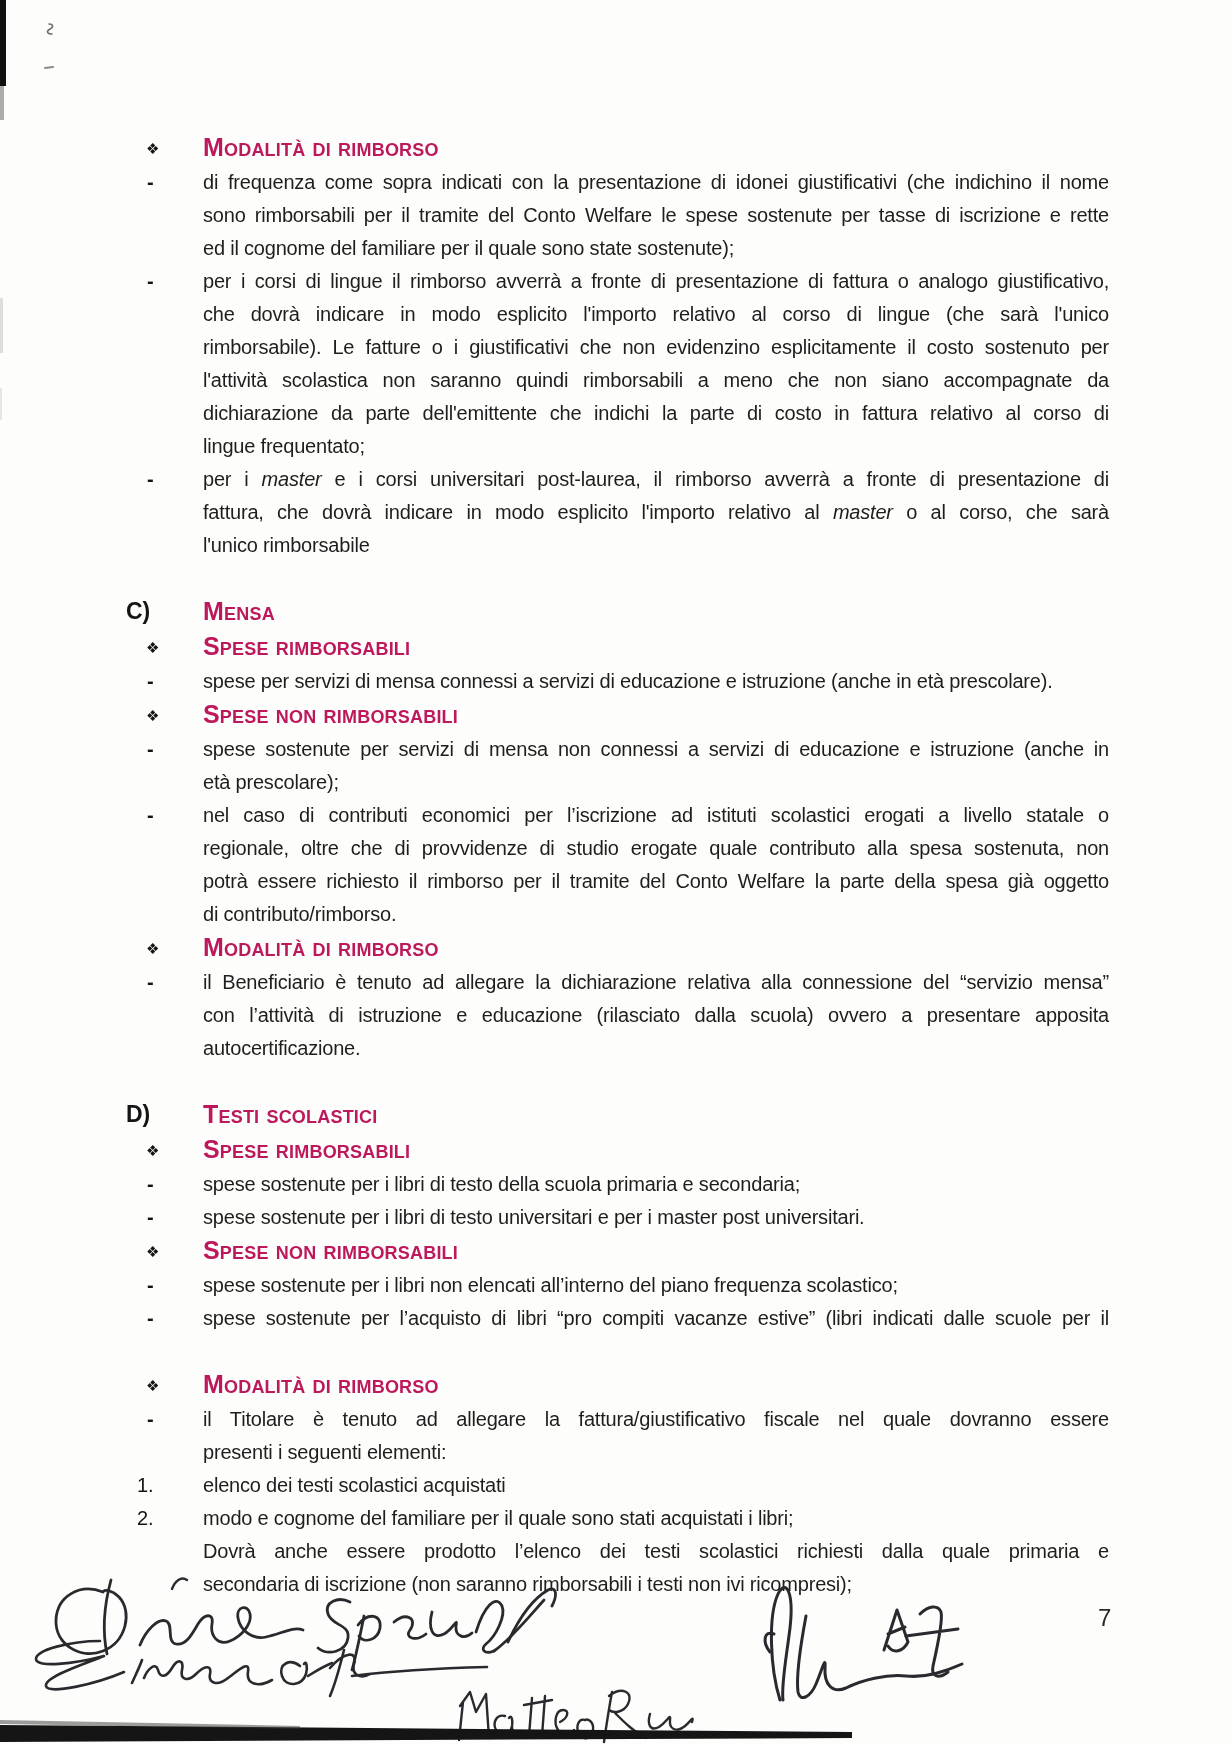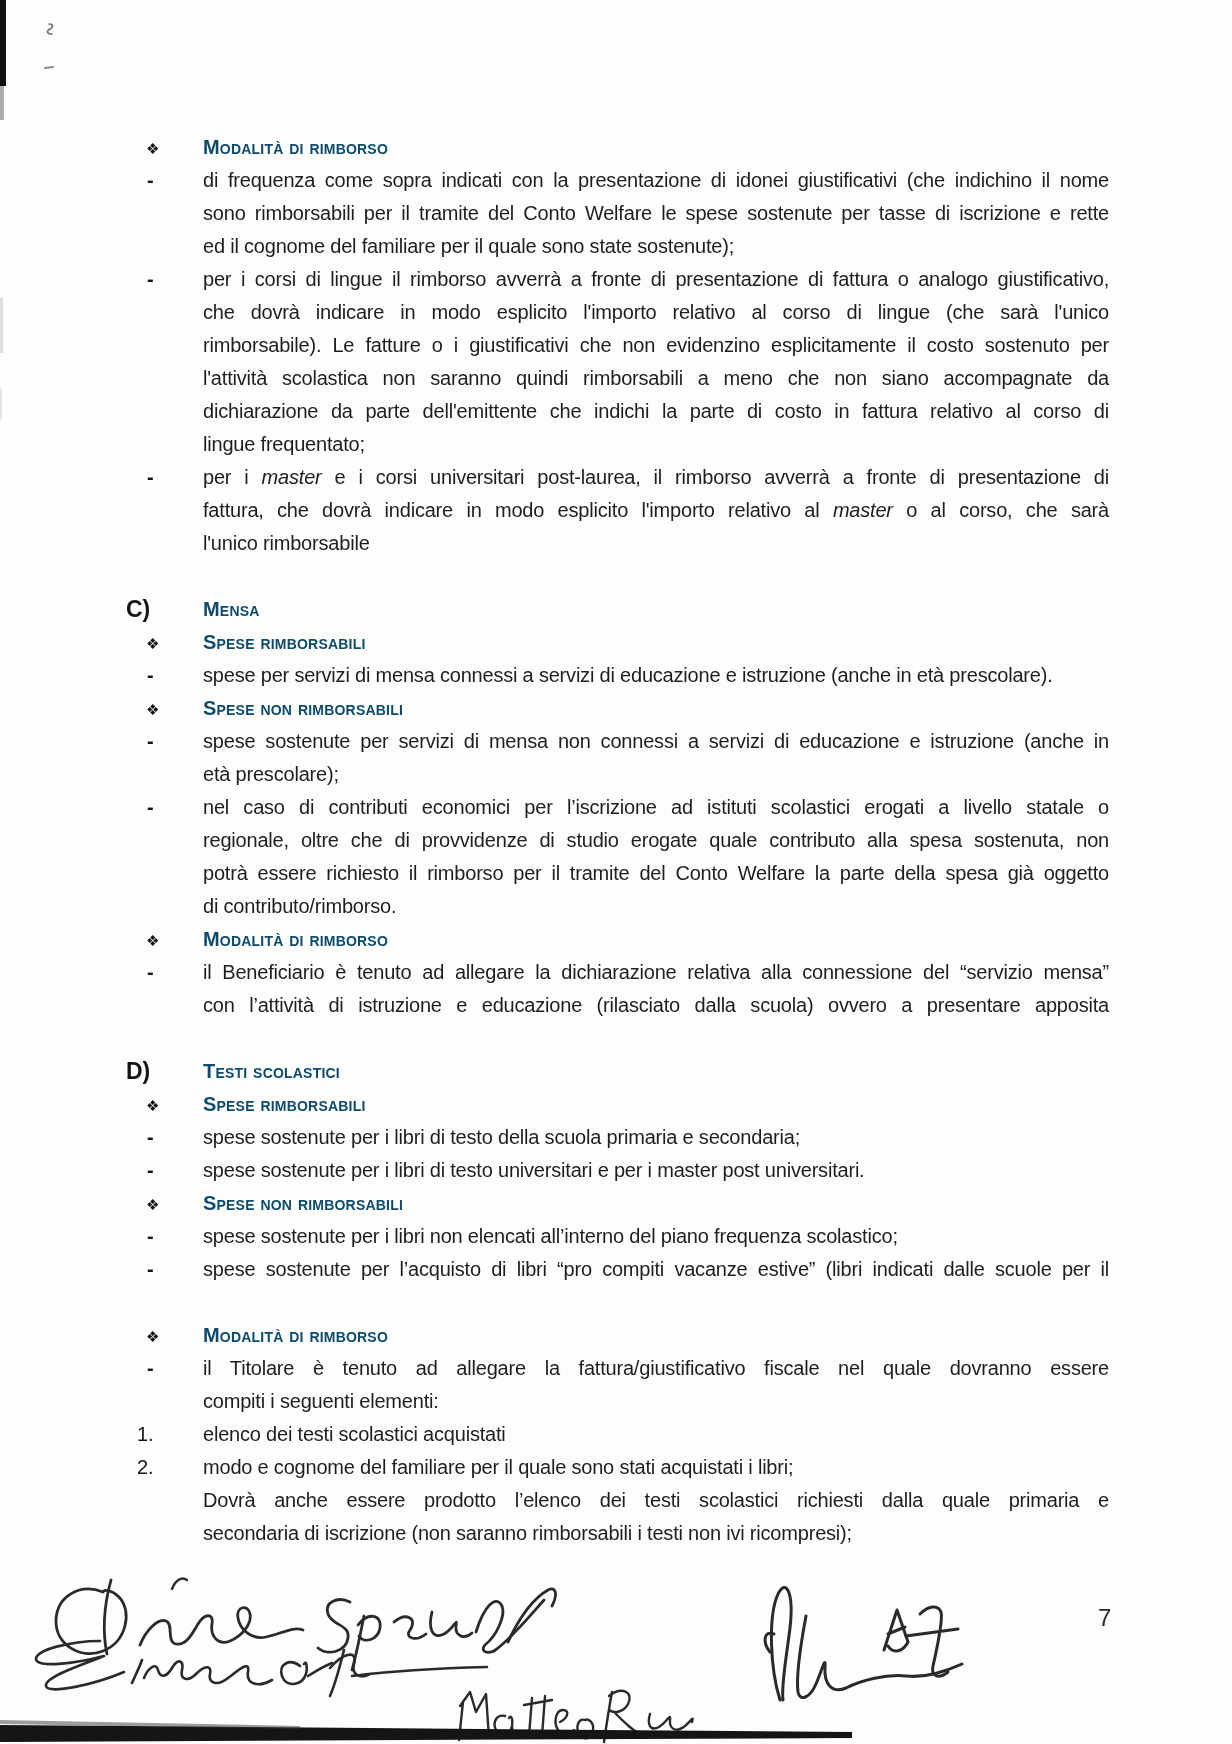--- a/index.html
+++ b/index.html
@@ -15,21 +15,21 @@
   .doc { position:absolute; left:0; top:131px; width:1232px; }
   .row { position:relative; min-height:33px; line-height:33px; font-size:20px; letter-spacing:-0.2px; }
   .row .marker { position:absolute; top:0; color:#141414; }
   .row.bullet .marker { left:147px; font-size:20px; font-weight:600; }
   .row.numbered .marker { left:137px; font-size:20px; }
   .row.subheading .marker { left:146px; font-size:15px; top:1px; }
   .row.section .marker { left:126px; font-size:23px; font-weight:700; letter-spacing:0; }
   .textcol { margin-left:203px; width:906px; }
   .headtext {
     font-weight:700; font-variant:small-caps;
-    font-size:20px; letter-spacing:0.2px; color:#0c4a6e;
+    font-size:25px; letter-spacing:0.2px; color:#be185d;
   }
   .line { text-align:justify; text-align-last:justify; }
   .line.last { text-align-last:left; }
   .spacer { height:30px; }
   .pagenum {
     position:absolute; left:1098px; top:1604px;
     font-size:24px; color:#2a2a2a; letter-spacing:0;
   }
   .ink { position:absolute; left:0; top:0; }
   .strip-dark { position:absolute; left:0; top:0; width:6px; height:86px; background:#101010; }
@@ -116,20 +116,21 @@
       </div>
       <div class="row subheading">
         <span class="marker">❖</span>
         <div class="textcol"><span class="headtext">Modalità di rimborso</span></div>
       </div>
       <div class="row bullet">
         <span class="marker">-</span>
         <div class="textcol">
           <div class="line">il Beneficiario è tenuto ad allegare la dichiarazione relativa alla connessione del “servizio mensa”</div>
           <div class="line">con l’attività di istruzione e educazione (rilasciato dalla scuola) ovvero a presentare apposita</div>
+          <div class="line last">autocertificazione.</div>
         </div>
       </div>
       <div class="row spacer"></div>
       <div class="row section">
         <span class="marker">D)</span>
         <div class="textcol"><span class="headtext">Testi scolastici</span></div>
       </div>
       <div class="row subheading">
         <span class="marker">❖</span>
         <div class="textcol"><span class="headtext">Spese rimborsabili</span></div>
@@ -164,21 +165,21 @@
       </div>
       <div class="row spacer"></div>
       <div class="row subheading">
         <span class="marker">❖</span>
         <div class="textcol"><span class="headtext">Modalità di rimborso</span></div>
       </div>
       <div class="row bullet">
         <span class="marker">-</span>
         <div class="textcol">
           <div class="line">il Titolare è tenuto ad allegare la fattura/giustificativo fiscale nel quale dovranno essere</div>
-          <div class="line last">compiti i seguenti elementi:</div>
+          <div class="line last">presenti i seguenti elementi:</div>
         </div>
       </div>
       <div class="row numbered">
         <span class="marker">1.</span>
         <div class="textcol">
           <div class="line last">elenco dei testi scolastici acquistati</div>
         </div>
       </div>
       <div class="row numbered">
         <span class="marker">2.</span>

